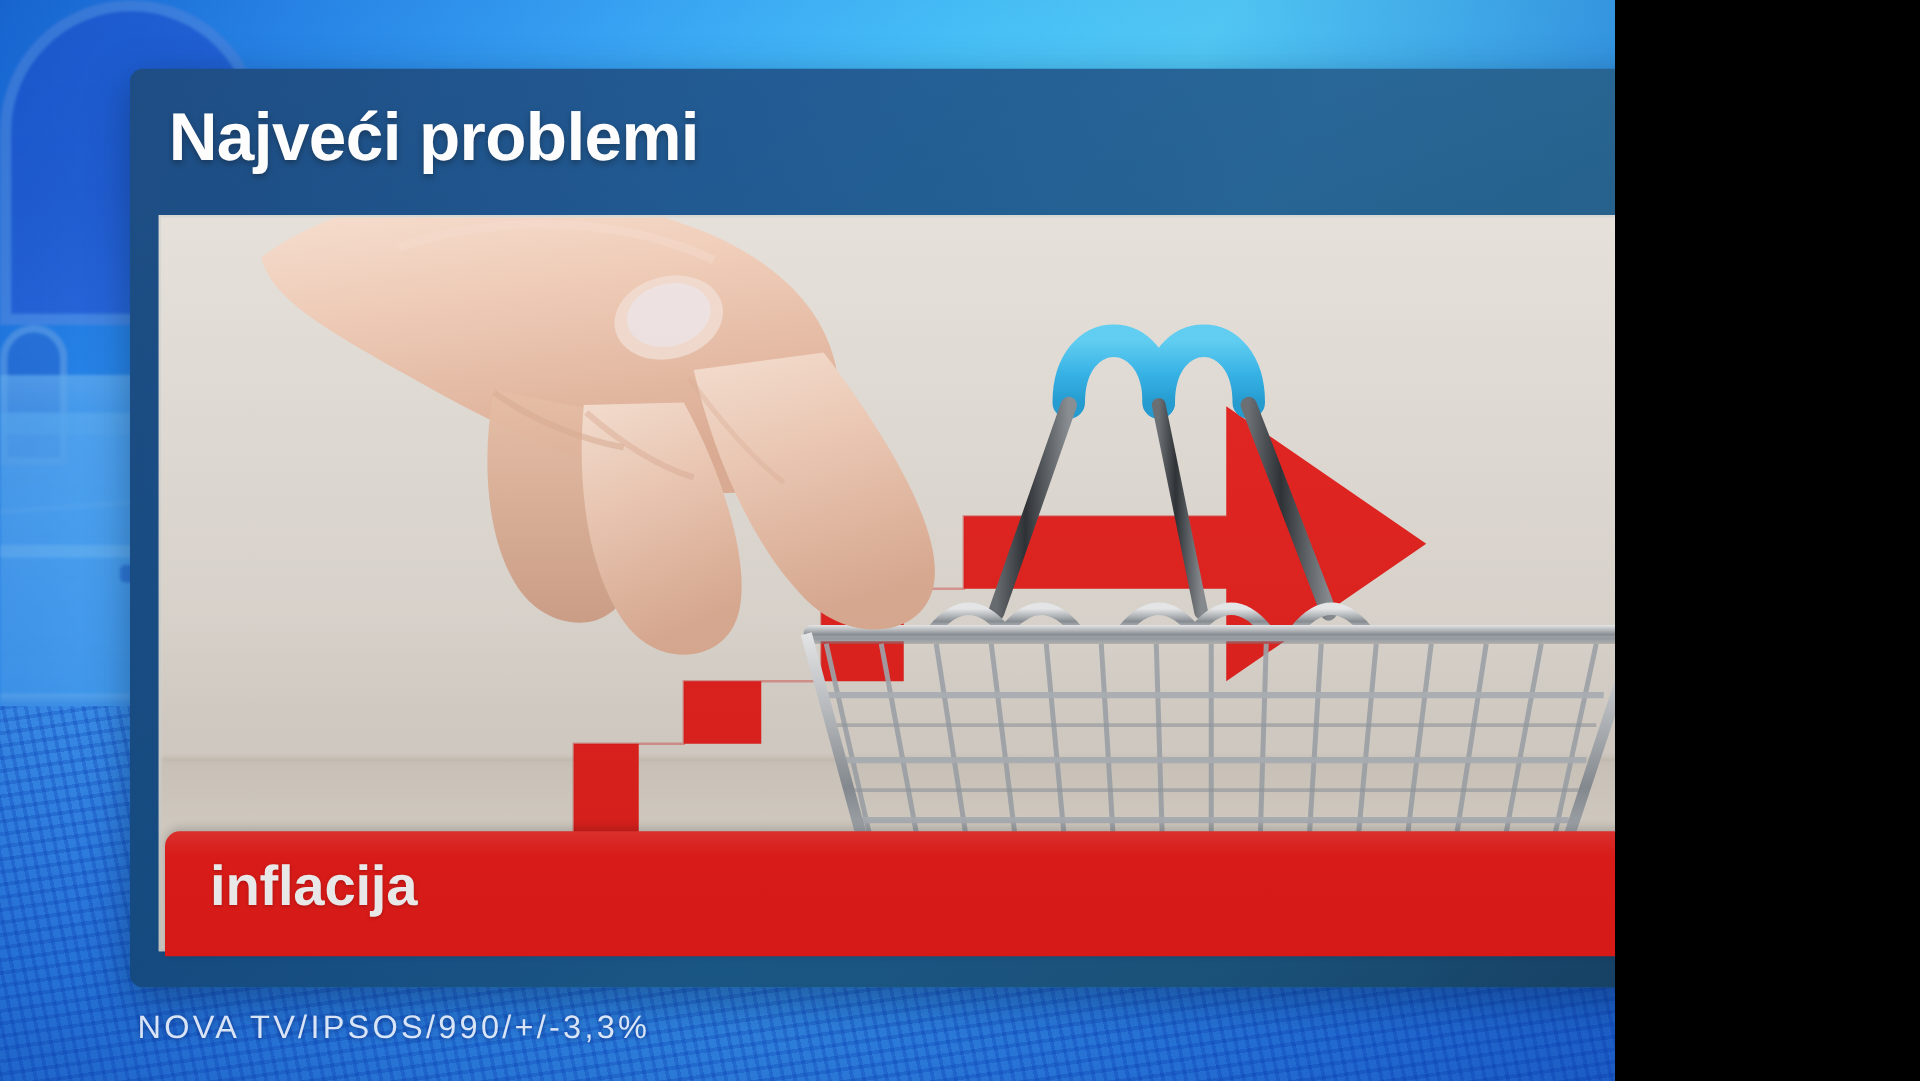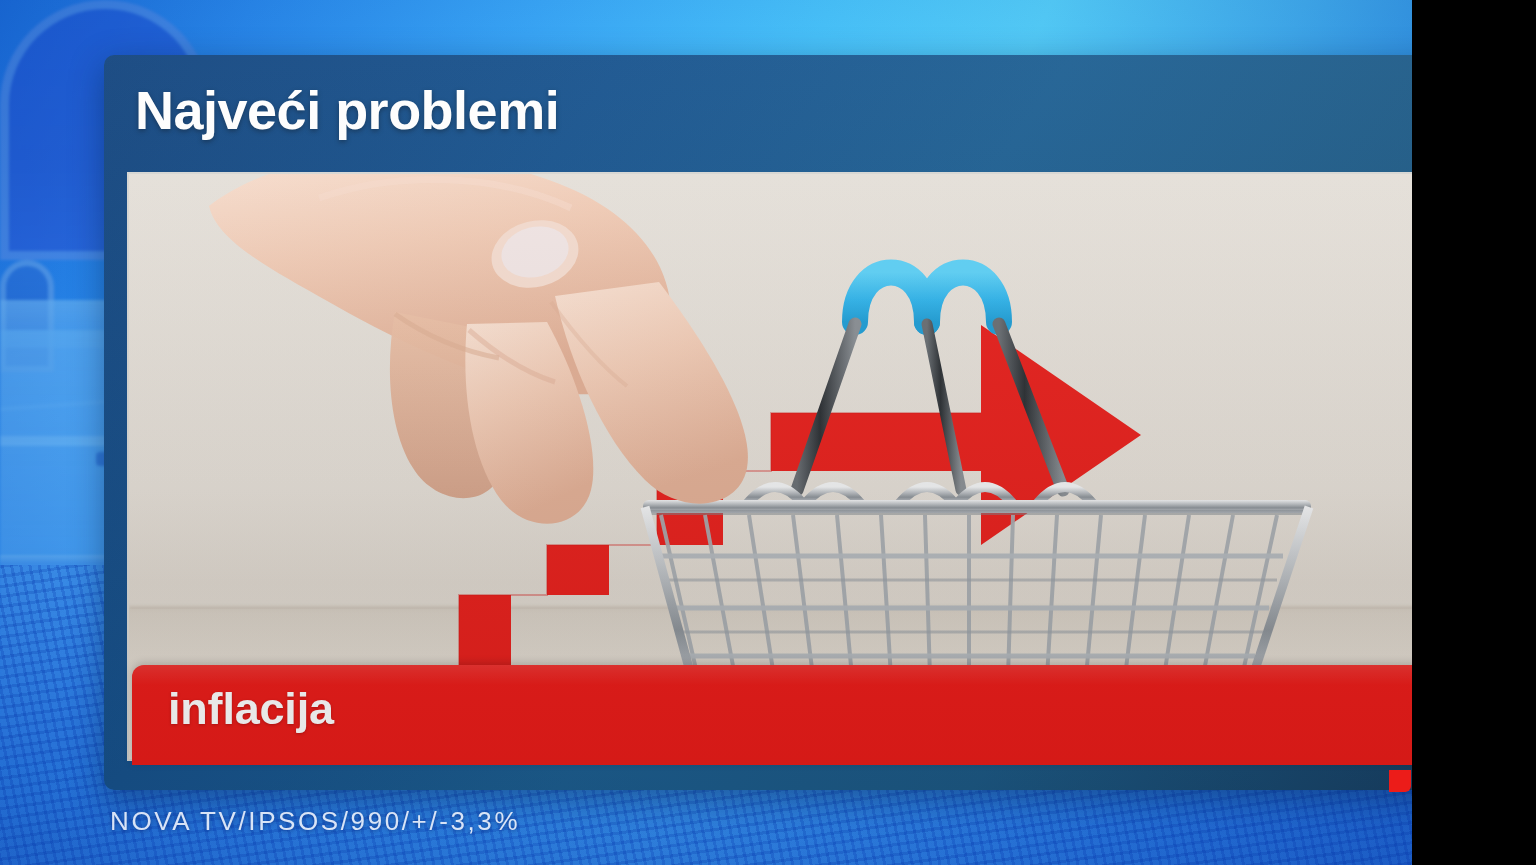--- a/index.html
+++ b/index.html
@@ -2,21 +2,21 @@
 <html><head>
 <meta charset="utf-8">
 <style>
   html, body {
     margin: 0;
     padding: 0;
     background: #000;
   }
   #stage {
     position: relative;
-    width: 1412px;
+    width: 1292px;
     height: 865px;
     overflow: hidden;
     font-family: "Liberation Sans", sans-serif;
   }
 
   
   .bg-base {
     position: absolute;
     inset: 0;
     background:

